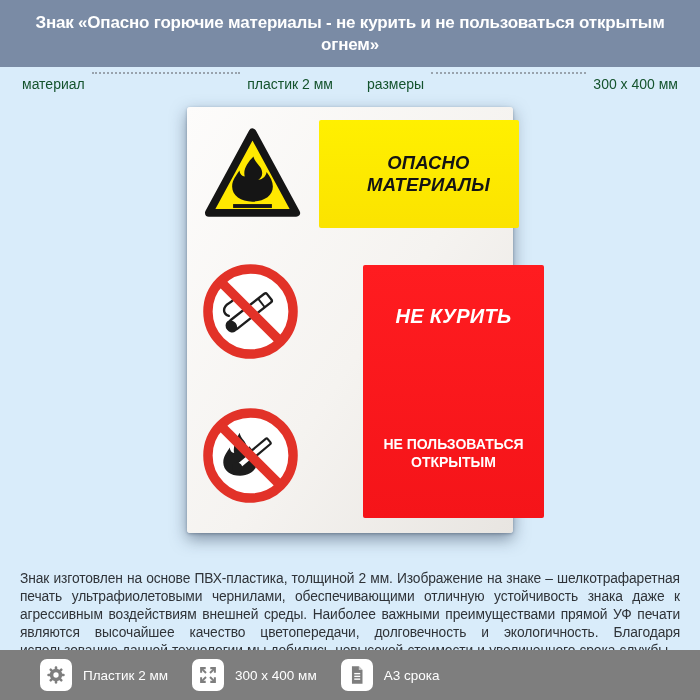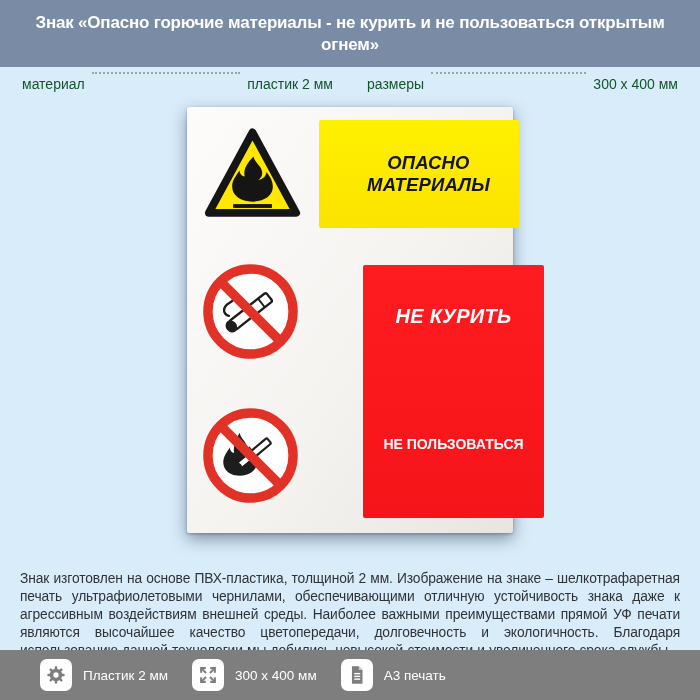--- a/index.html
+++ b/index.html
@@ -102,20 +102,21 @@
         <ellipse cx="32" cy="50.5" rx="5" ry="5.5" fill="#1d1d1d"></ellipse>
       </g>
       <circle cx="50" cy="50" r="43" fill="none" stroke="#e23228" stroke-width="9.5"></circle>
       <line x1="19.5" y1="19.5" x2="80.5" y2="80.5" stroke="#e23228" stroke-width="9.5"></line>
     </svg>
 
     <div class="rbox">
       <div class="nosmoke-label">НЕ КУРИТЬ</div>
       <div class="noflame-label">
         <div>НЕ ПОЛЬЗОВАТЬСЯ</div>
+        <div>ОТКРЫТЫМ</div>
       </div>
     </div>
   </div>
 
   <p class="desc">Знак изготовлен на основе ПВХ-пластика, толщиной 2 мм. Изображение на знаке – шелкотрафаретная печать ультрафиолетовыми чернилами, обеспечивающими отличную устойчивость знака даже к агрессивным воздействиям внешней среды. Наиболее важными преимуществами прямой УФ печати являются высочайшее качество цветопередачи, долговечность и экологичность. Благодаря использованию данной технологии мы добились невысокой стоимости и увеличенного срока службы – до 5 лет вне помещения</p>
 
   <div class="footer">
 
     <div class="fitem">
       <span class="fbox">
@@ -156,17 +157,17 @@
         <svg width="22" height="22" viewBox="0 0 24 24">
           <path d="M6.5 2.5 h7.5 l4 4 v15 h-11.5 z" fill="#7e7e7e"></path>
           <path d="M14 2.5 l4 4 h-4 z" fill="#c9c9c9"></path>
           <g stroke="#ffffff" stroke-width="1.5">
             <line x1="9" y1="10.5" x2="15.5" y2="10.5"></line>
             <line x1="9" y1="13.5" x2="15.5" y2="13.5"></line>
             <line x1="9" y1="16.5" x2="15.5" y2="16.5"></line>
           </g>
         </svg>
       </span>
-      <span>А3 печать</span>
+      <span>А3 срока</span>
     </div>
 
   </div>
 </div>
 
 </body></html>

